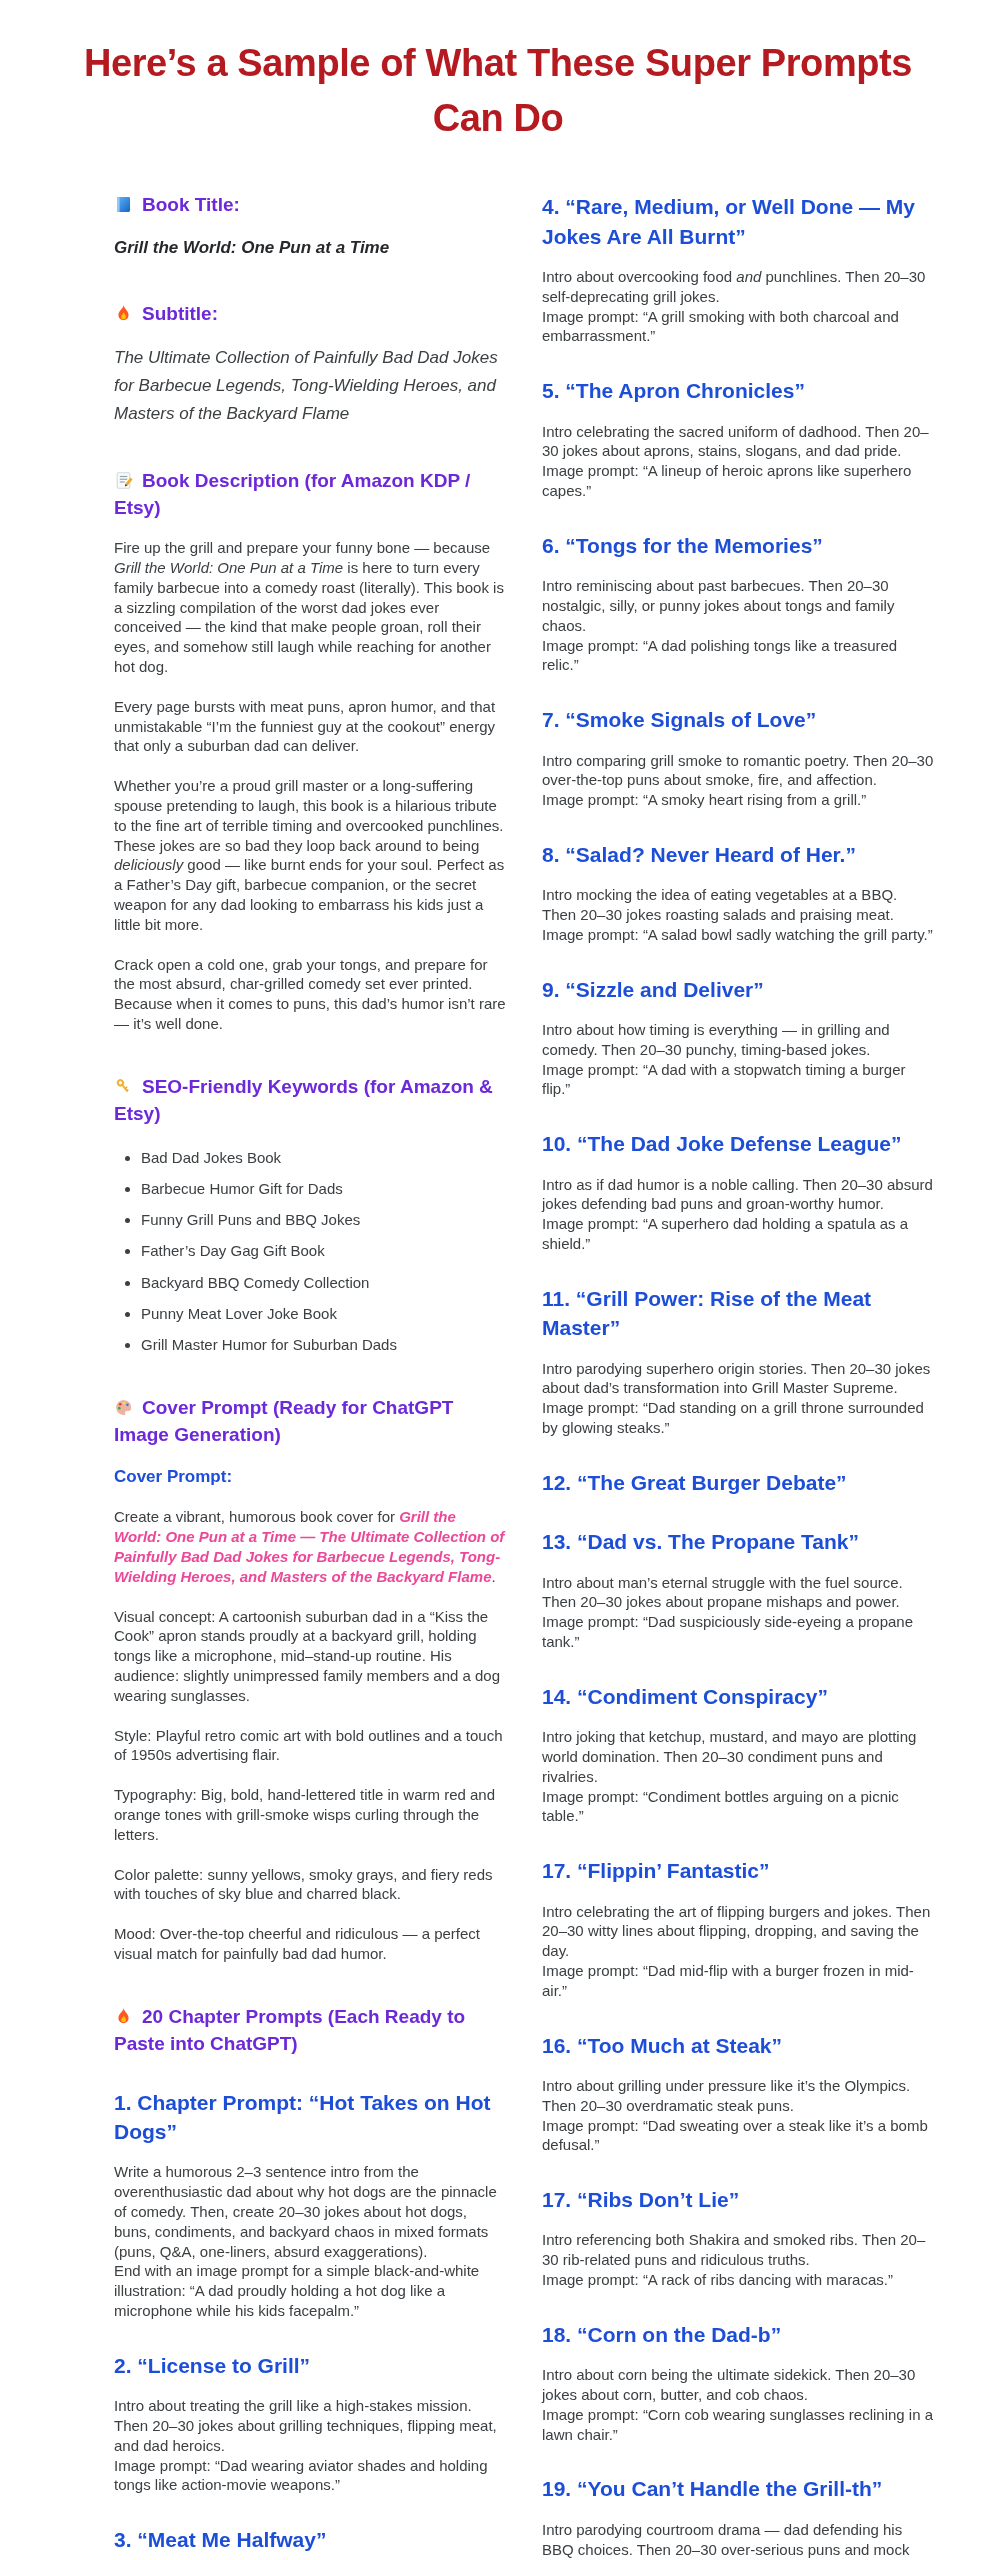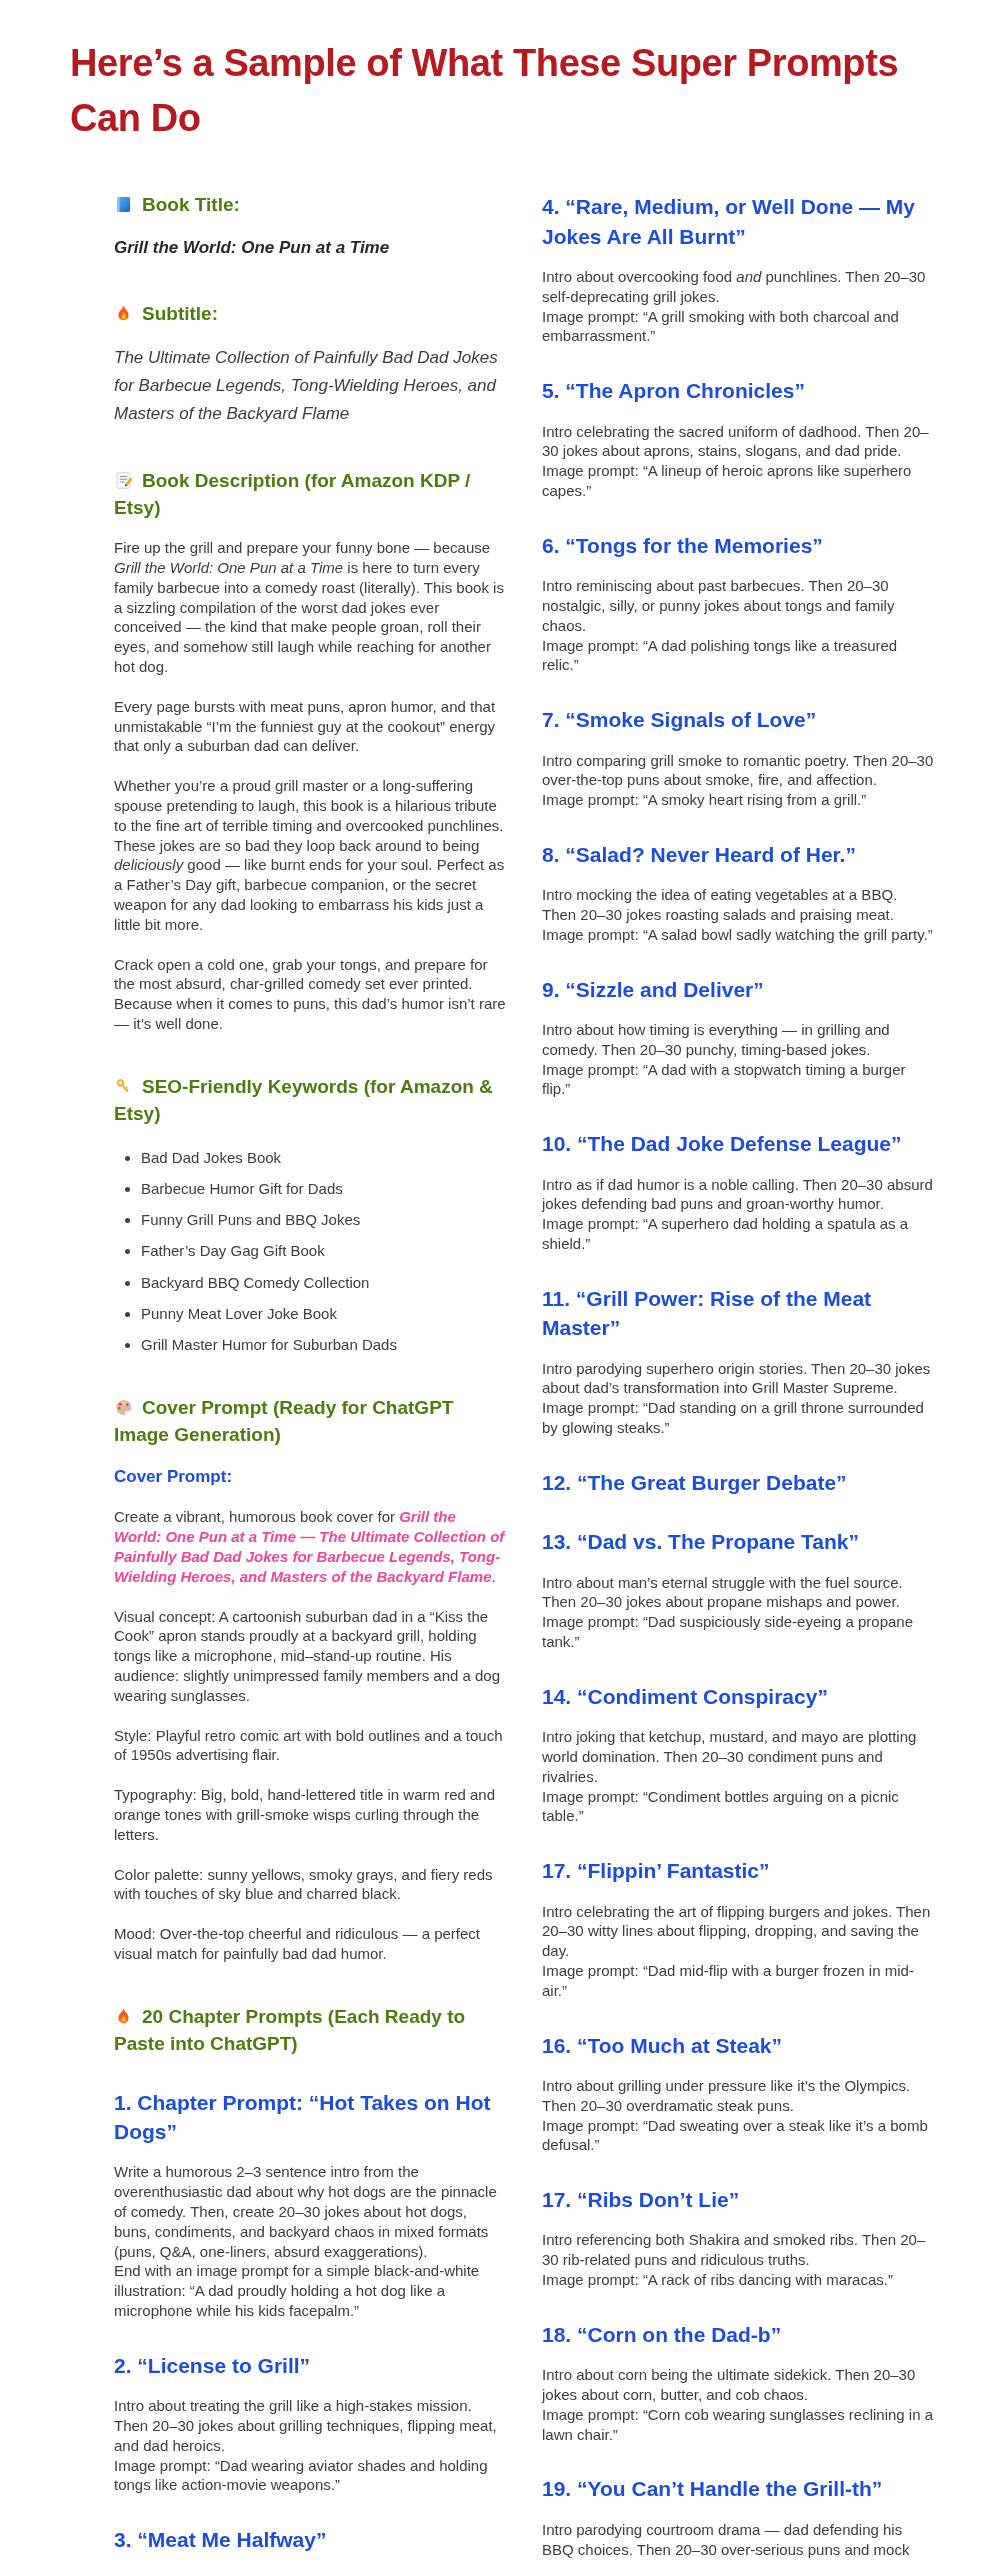--- a/index.html
+++ b/index.html
@@ -1,24 +1,24 @@
 <!DOCTYPE html>
 <html><head>
 <meta charset="utf-8">
 <style>
   html,body{margin:0;padding:0;background:#ffffff;}
   body{width:996px;font-family:"Liberation Sans","DejaVu Sans",sans-serif;color:#3c4043;-webkit-font-smoothing:antialiased;}
   .page{padding:26px 0 56px;}
   h1.main-title{
-    text-align:left;font-size:38px;line-height:1.45;font-weight:700;
+    text-align:center;font-size:38px;line-height:1.45;font-weight:700;
     margin:10px 70px 44px;letter-spacing:-.4px;
   }
   .columns{display:flex;gap:36px;margin:0 62px 0 114px;align-items:flex-start;}
   .col{flex:1 1 0;min-width:0;}
-  h2.sec-h{font-size:19px;line-height:1.42;font-weight:700;color:#4d7c0f;margin:40px 0 16px;}
+  h2.sec-h{font-size:19px;line-height:1.42;font-weight:700;color:#6d28d9;margin:40px 0 16px;}
   .col > h2.sec-h:first-child{margin-top:2px;}
   .ico{display:inline-block;width:19px;height:19px;vertical-align:-3px;margin-right:9px;}
   .ico svg{display:block;width:100%;height:100%;}
   .body-p{font-size:15px;line-height:1.32;margin:12px 0 20px;}
   .it{font-style:italic;}
   .bit{font-style:italic;font-weight:700;color:#ec4899;}
   .book-title-value{font-size:17px;font-weight:700;font-style:italic;color:#26282b;line-height:1.5;margin:0 0 8px;}
   .subtitle-value{font-size:17px;font-style:italic;line-height:1.66;margin:0 0 8px;}
   ul.kw-list{margin:20px 0 36px;padding-left:27px;}
   ul.kw-list li{font-size:15px;line-height:1.35;margin-bottom:11px;}

